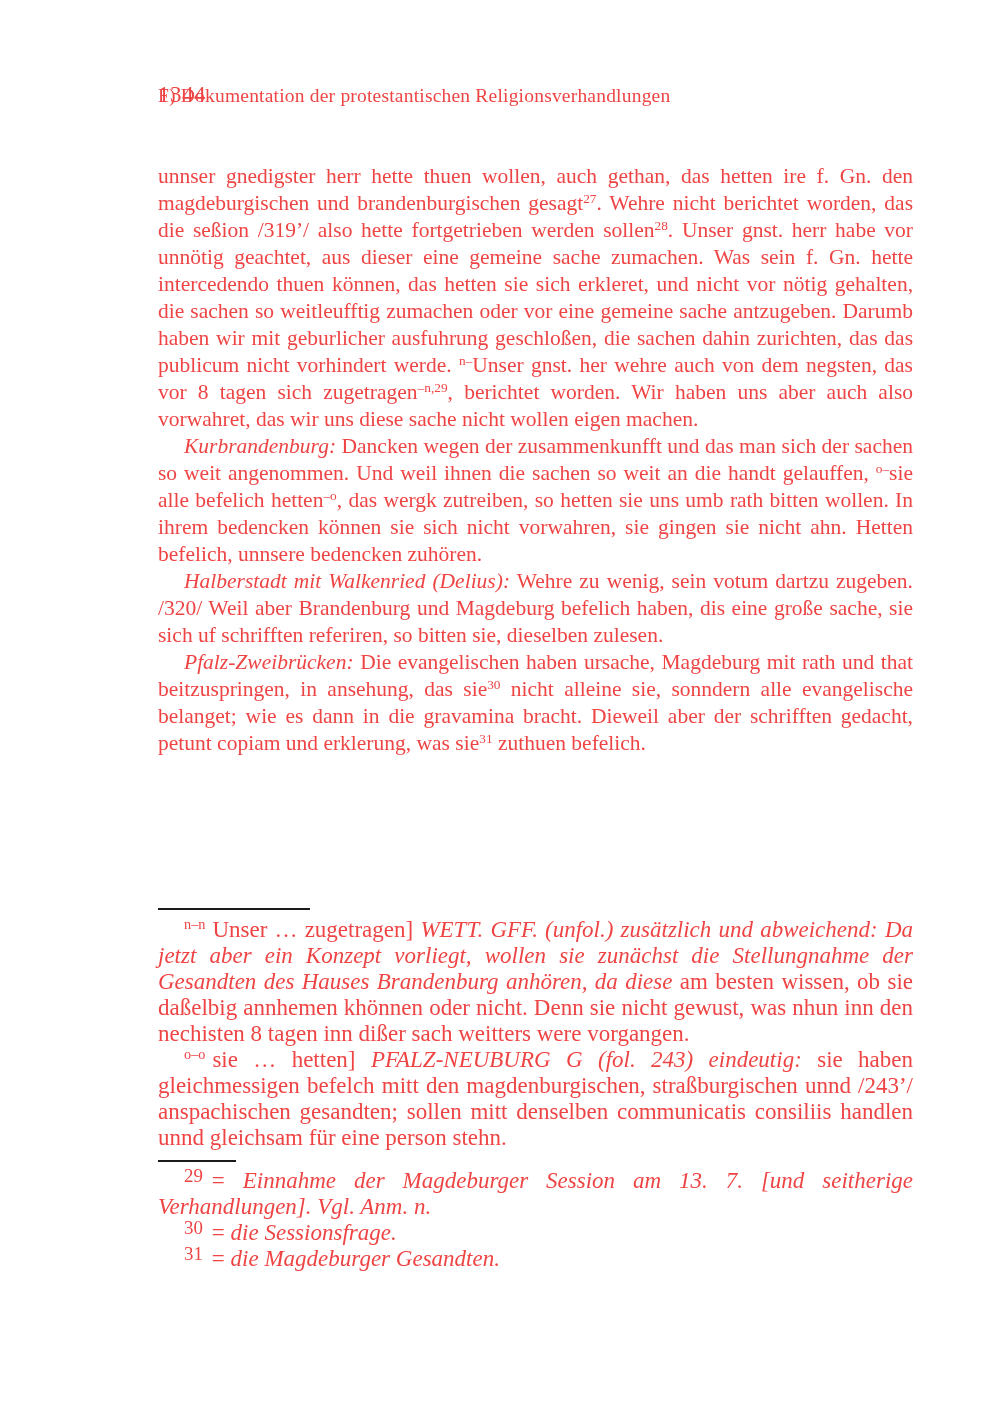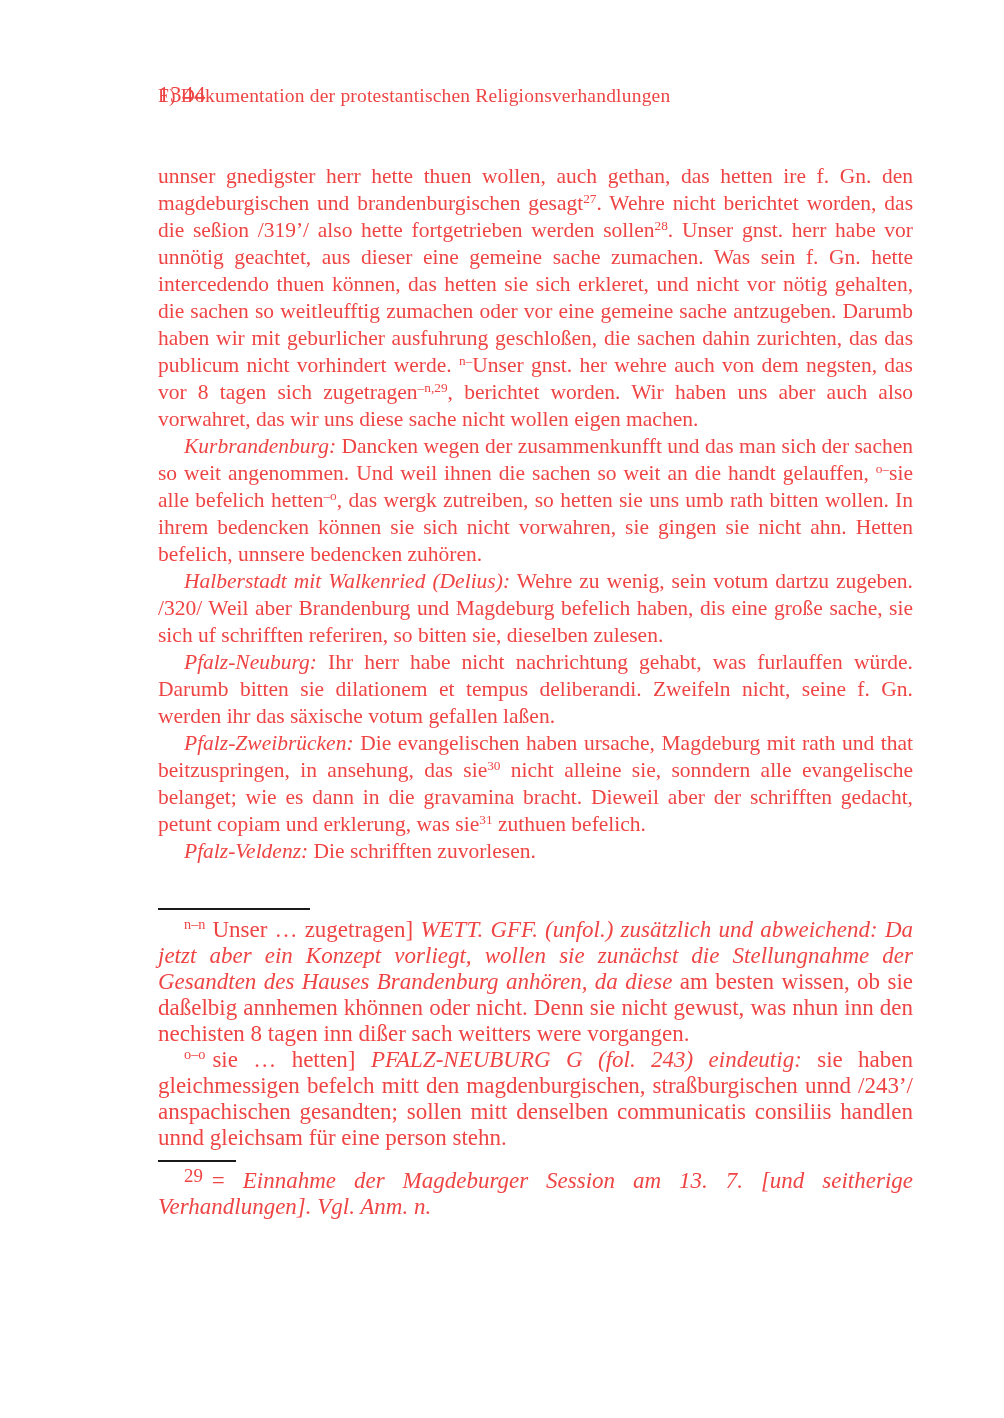--- a/index.html
+++ b/index.html
@@ -90,29 +90,29 @@
 <div class="page">
   <div class="running-head">
     <span class="page-num">1344</span>
     <span class="head-title">F) Dokumentation der protestantischen Religionsverhandlungen</span>
   </div>
 
   <div class="body-text" id="body-paragraphs">
       <p class=""><span>unnser gnedigster herr hette thuen wollen, auch gethan, das hetten ire f. Gn. den magdeburgischen und brandenburgischen gesagt</span><sup>27</sup><span>. Wehre nicht berichtet worden, das die seßion /319’/ also hette fortgetrieben werden sollen</span><sup>28</sup><span>. Unser gnst. herr habe vor unnötig geachtet, aus dieser eine gemeine sache zumachen. Was sein f. Gn. hette intercedendo thuen können, das hetten sie sich erkleret, und nicht vor nötig gehalten, die sachen so weitleufftig zumachen oder vor eine gemeine sache antzugeben. Darumb haben wir mit geburlicher ausfuhrung geschloßen, die sachen dahin zurichten, das das publicum nicht vorhindert werde. </span><sup>n–</sup><span>Unser gnst. her wehre auch von dem negsten, das vor 8 tagen sich zugetragen</span><sup>–n,29</sup><span>, berichtet worden. Wir haben uns aber auch also vorwahret, das wir uns diese sache nicht wollen eigen machen.</span></p>
       <p class="indent"><i>Kurbrandenburg:</i><span> Dancken wegen der zusammenkunfft und das man sich der sachen so weit angenommen. Und weil ihnen die sachen so weit an die handt gelauffen, </span><sup>o–</sup><span>sie alle befelich hetten</span><sup>–o</sup><span>, das wergk zutreiben, so hetten sie uns umb rath bitten wollen. In ihrem bedencken können sie sich nicht vorwahren, sie gingen sie nicht ahn. Hetten befelich, unnsere bedencken zuhören.</span></p>
       <p class="indent"><i>Halberstadt mit Walkenried (Delius):</i><span> Wehre zu wenig, sein votum dartzu zugeben. /320/ Weil aber Brandenburg und Magdeburg befelich haben, dis eine große sache, sie sich uf schrifften referiren, so bitten sie, dieselben zulesen.</span></p>
-      <p class="indent"><i>Pfalz-Neuburg:</i><span> Ihr herr habe nicht nachrichtung gehabt, was furlauffen würde. Darumb bitten sie dilationem et tempus deliberandi. Zweifeln nicht, seine f. Gn. werden ihr das säxische votum gefallen laßen.</span></p>
       <p class="indent"><i>Pfalz-Zweibrücken:</i><span> Die evangelischen haben ursache, Magdeburg mit rath und that beitzuspringen, in ansehung, das sie</span><sup>30</sup><span> nicht alleine sie, sonndern alle evangelische belanget; wie es dann in die gravamina bracht. Dieweil aber der schrifften gedacht, petunt copiam und erklerung, was sie</span><sup>31</sup><span> zuthuen befelich.</span></p>
-      <p class="indent"><i>Pfalz-Veldenz:</i><span> Die schrifften zuvorlesen.</span></p>
     </div>
 
   <div class="apparatus">
     <div class="rule rule-1"></div>
     <div id="apparatus-notes">
         <p class="app-note"><sup class="app-marker">n–n</sup><span>Unser … zugetragen] </span><i>WETT. GFF. (unfol.) zusätzlich und abweichend: Da jetzt aber ein Konzept vorliegt, wollen sie zunächst die Stellungnahme der Gesandten des Hauses Brandenburg anhören, da diese</i><span> am besten wissen, ob sie daßelbig annhemen khönnen oder nicht. Denn sie nicht gewust, was nhun inn den nechisten 8 tagen inn dißer sach weitters were vorgangen.</span></p>
         <p class="app-note"><sup class="app-marker">o–o</sup><span>sie … hetten] </span><i>PFALZ-NEUBURG G (fol. 243) eindeutig:</i><span> sie haben gleichmessigen befelch mitt den magdenburgischen, straßburgischen unnd /243’/ anspachischen gesandten; sollen mitt denselben communicatis consiliis handlen unnd gleichsam für eine person stehn.</span></p>
       </div>
     <div class="rule rule-2"></div>
     <div id="footnotes">
         <p class="foot-note"><span class="fn-marker">29</span><span>= </span><i>Einnahme der Magdeburger Session am 13. 7. [und seitherige Verhandlungen]. Vgl. Anm. n.</i></p>
+        <p class="foot-note"><span class="fn-marker">30</span><span>= </span><i>die Sessionsfrage.</i></p>
+        <p class="foot-note"><span class="fn-marker">31</span><span>= </span><i>die Magdeburger Gesandten.</i></p>
       </div>
   </div>
 </div>
 
 </body></html>

